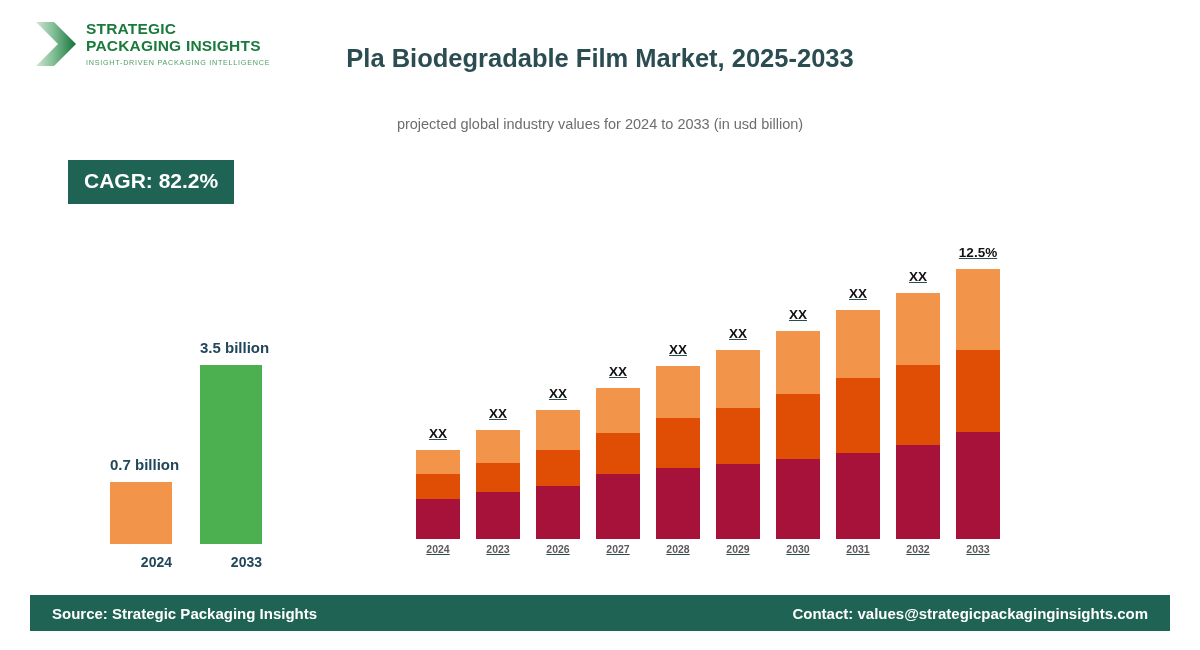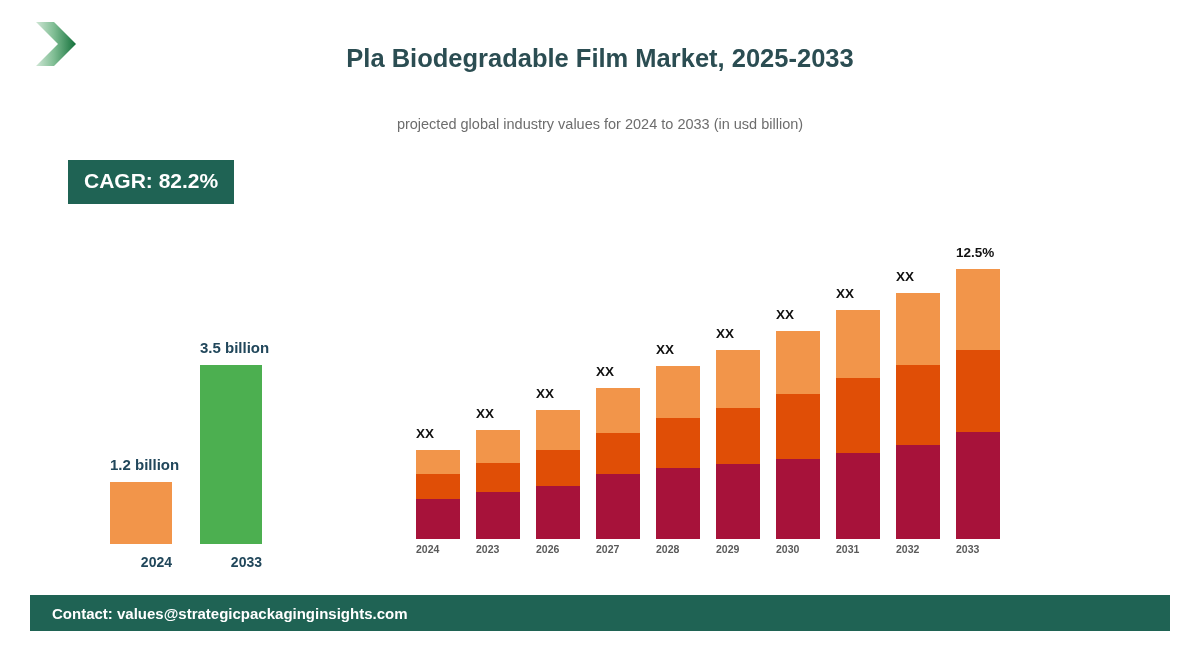--- a/index.html
+++ b/index.html
@@ -122,20 +122,22 @@
     position: absolute;
     left: 408px;
     top: 200px;
     width: 600px;
     height: 355px;
   }
   .stack-col {
     position: absolute;
     bottom: 0;
     width: 44px;
+    text-align: center;
+    text-decoration: underline;
   }
   .stack-bar {
     width: 44px;
     display: flex;
     flex-direction: column;
   }
   .seg-top   { background: #f2954a; }
   .seg-mid   { background: #e04e06; }
   .seg-bot   { background: #a7123a; }
   .stack-value {
@@ -179,30 +181,35 @@
   <svg id="logo-mark" viewBox="0 0 44 48">
     <defs>
       <linearGradient id="chevGrad" x1="0" y1="0" x2="1" y2="0">
         <stop offset="0%" stop-color="#cfe6d5"></stop>
         <stop offset="45%" stop-color="#7fbd93"></stop>
         <stop offset="100%" stop-color="#13703a"></stop>
       </linearGradient>
     </defs>
     <path d="M2,2 L20,2 L42,24 L20,46 L2,46 L24,24 Z" fill="url(#chevGrad)"></path>
   </svg>
+  <div id="logo-text">
+    <div class="logo-line">STRATEGIC</div>
+    <div class="logo-line">PACKAGING INSIGHTS</div>
+    <div id="logo-tag">INSIGHT-DRIVEN PACKAGING INTELLIGENCE</div>
+  </div>
 </div>
 
 <div id="chart-title">Pla Biodegradable Film Market, 2025-2033</div>
 <div id="chart-subtitle">projected global industry values for 2024 to 2033 (in usd billion)</div>
 
 <div id="cagr-badge">CAGR: 82.2%</div>
 
 <div id="compare-chart">
     <div class="cmp-col" style="left: 55px;">
-      <div class="cmp-value">1.2 billion</div>
+      <div class="cmp-value">0.7 billion</div>
       <div class="cmp-bar" style="height: 62px; background: rgb(242, 149, 74);"></div>
       <div class="cmp-label">2024</div>
     </div>
     <div class="cmp-col" style="left: 145px;">
       <div class="cmp-value">3.5 billion</div>
       <div class="cmp-bar" style="height: 179px; background: rgb(76, 175, 80);"></div>
       <div class="cmp-label">2033</div>
     </div>
   </div>
 
@@ -293,14 +300,15 @@
       <div class="stack-bar">
         <div class="seg-top" style="height: 81px;"></div>
         <div class="seg-mid" style="height: 82px;"></div>
         <div class="seg-bot" style="height: 107px;"></div>
       </div>
       <div class="stack-label">2033</div>
     </div>
   </div>
 
 <div id="footer">
+  <span>Source: Strategic Packaging Insights</span>
   <span>Contact: values@strategicpackaginginsights.com</span>
 </div>
 
 </body></html>

